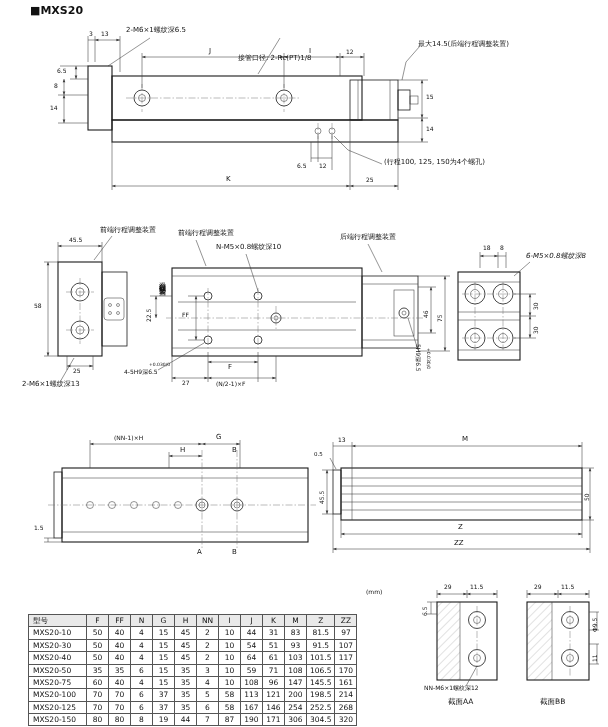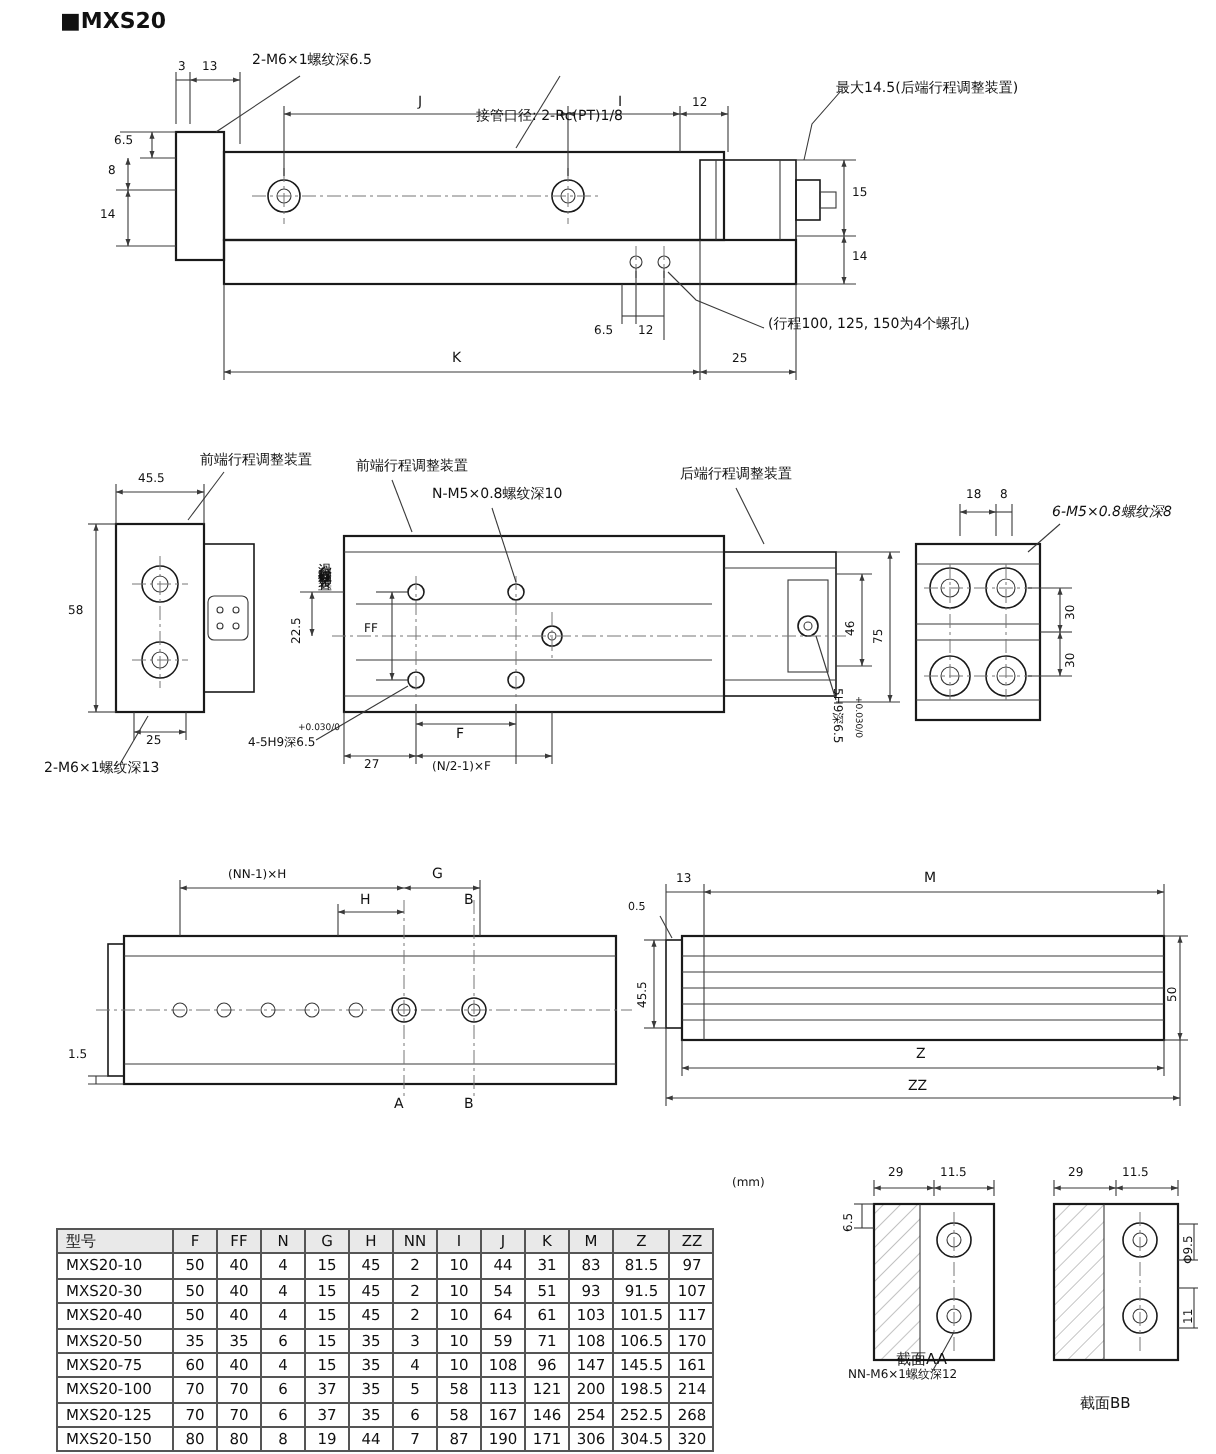--- a/index.html
+++ b/index.html
@@ -375,21 +375,21 @@
   <span class="lb s55" style="left:314px;top:452px;">0.5</span>
   <span class="lb s6 rotm" style="left:319px;top:504px;">45.5</span>
   <span class="lb s6 rotm" style="left:584px;top:501px;">50</span>
   <span class="lb" style="left:458px;top:524px;">Z</span>
   <span class="lb" style="left:454px;top:540px;">ZZ</span>
 
   <span class="lb s6" style="left:444px;top:584px;">29</span>
   <span class="lb s6" style="left:470px;top:584px;">11.5</span>
   <span class="lb s6 rotm" style="left:422px;top:616px;">6.5</span>
   <span class="lb s6" style="left:424px;top:685px;">NN-M6×1螺纹深12</span>
-  <span class="lb cap" style="left:448px;top:676px;">截面AA</span>
+  <span class="lb cap" style="left:448px;top:698px;">截面AA</span>
   <span class="lb s6" style="left:534px;top:584px;">29</span>
   <span class="lb s6" style="left:561px;top:584px;">11.5</span>
   <span class="lb s6 rotm" style="left:592px;top:632px;">Φ9.5</span>
   <span class="lb s6 rotm" style="left:592px;top:662px;">11</span>
   <span class="lb cap" style="left:540px;top:698px;">截面BB</span>
 
   <span class="lb s6" style="left:366px;top:589px;">(mm)</span>
   <table class="dim-table">
     <thead>
         <tr>

